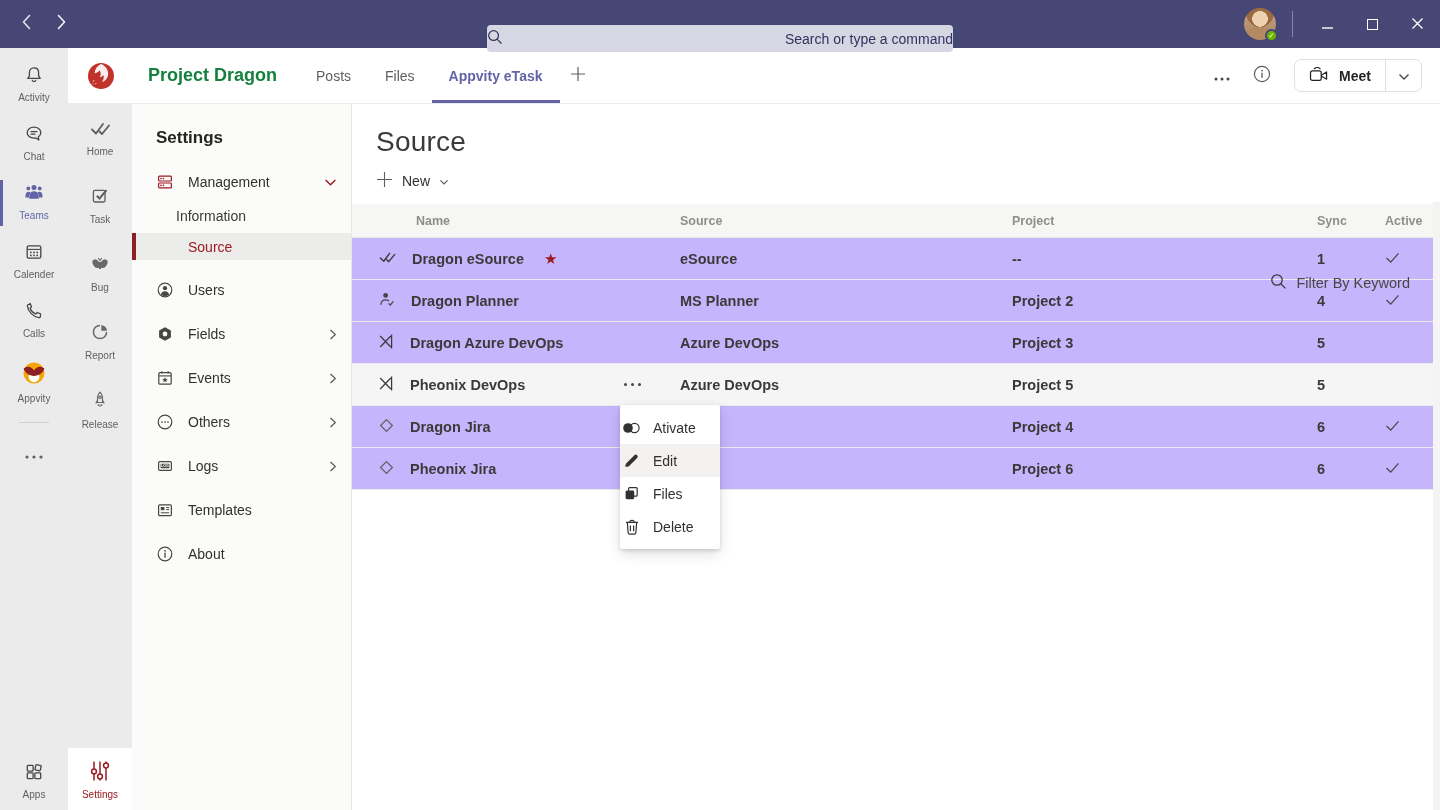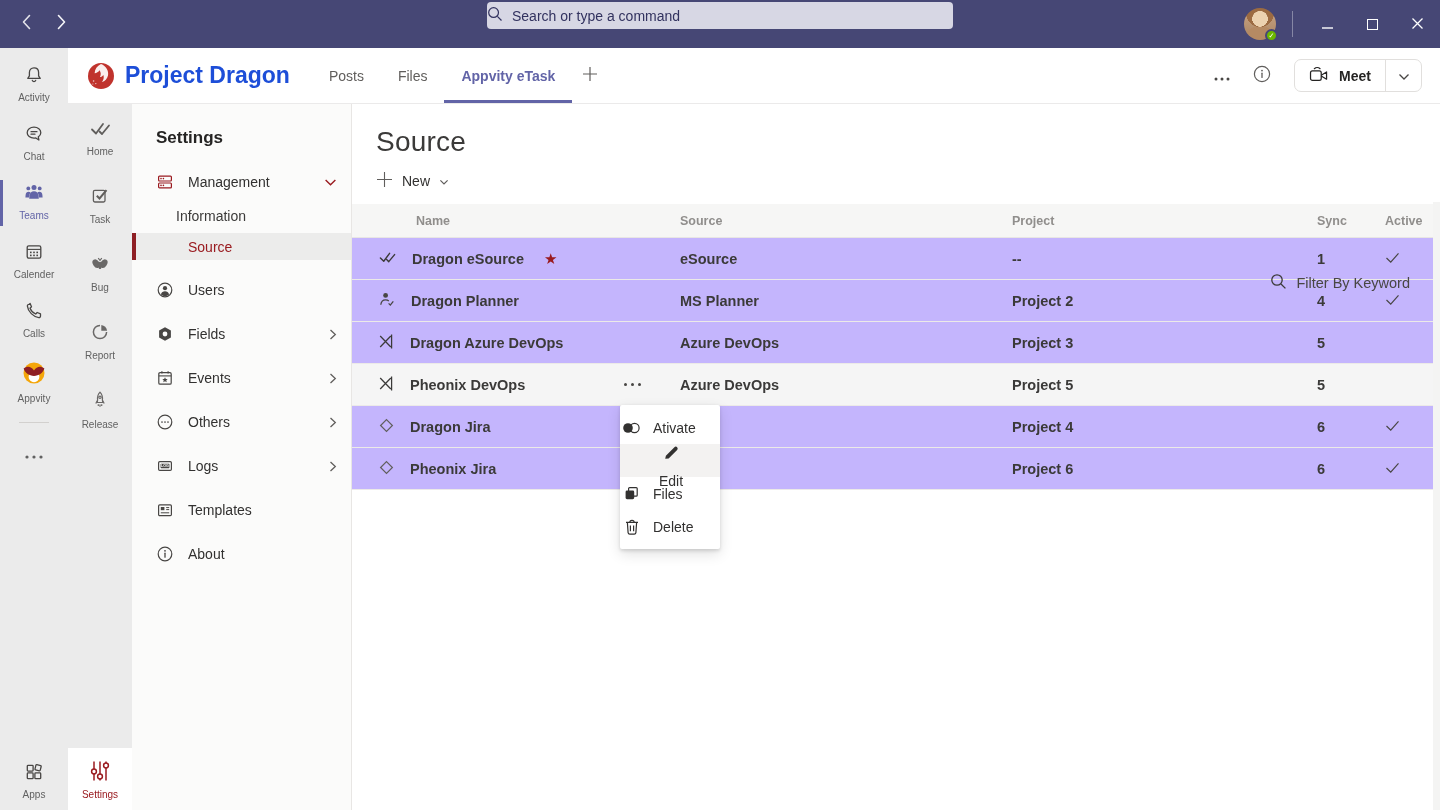--- a/index.html
+++ b/index.html
@@ -3,22 +3,22 @@
 <meta charset="utf-8">
 <style>
   * { margin:0; padding:0; box-sizing:border-box; }
   html,body { width:1440px; height:810px; }
   body { font-family:"Liberation Sans","DejaVu Sans",sans-serif; overflow:hidden; position:relative; background:#fff; color:#323130; }
 
   
   .titlebar { height:48px; background:#464775; display:flex; align-items:center; position:relative; }
   .nav-arrows { display:flex; gap:9px; margin-left:13px; }
   .nav-btn { width:26px; height:26px; display:flex; align-items:center; justify-content:center; cursor:pointer; }
-  .search-box { position:absolute; left:50%; top:2px; transform:translateX(-50%); width:466px; height:27px;
-    background:#d7d7e4; border-radius:4px; display:flex; align-items:center; justify-content:flex-start; gap:9px;
+  .search-box { position:absolute; left:50%; top:25px; transform:translateX(-50%); width:466px; height:27px;
+    background:#d7d7e4; border-radius:4px; display:flex; align-items:center; justify-content:space-between; gap:9px;
     color:#32325f; font-size:14px; cursor:text; }
   .tb-right { margin-left:auto; display:flex; align-items:center; height:100%; }
   .avatar { width:32px; height:32px; border-radius:50%; position:relative; cursor:pointer;
     background:
       radial-gradient(circle at 50% 34%, #ecd2b0 0 29%, rgba(0,0,0,0) 30%),
       radial-gradient(circle at 50% 16%, #9c6b42 0 44%, rgba(0,0,0,0) 45%),
       radial-gradient(circle at 50% 100%, #b58a63 0 40%, rgba(0,0,0,0) 41%),
       linear-gradient(#caa787, #a8825f); }
   .status { position:absolute; right:-2px; bottom:-2px; width:13px; height:13px; border-radius:50%; background:#6bb700;
     border:2px solid #464775; color:#fff; font-size:7px; line-height:9px; text-align:center; }
@@ -39,21 +39,21 @@
   .rail-divider { width:30px; height:1px; background:#d2d0ce; margin:2px 0 14px; }
   .rail-more { margin-top:2px; cursor:pointer; padding:6px; }
   .rail-bottom { margin-top:auto; margin-bottom:4px; }
 
   
   .right-col { flex:1; display:flex; flex-direction:column; min-width:0; }
 
   
   .team-header { height:56px; background:#fff; border-bottom:1px solid #ebeaea; display:flex; align-items:center; padding-left:16px; flex:none; }
   .team-logo { width:34px; height:34px; }
-  .team-title { font-size:23px; font-weight:700; color:#1d4ed8; margin-left:7px; }
+  .team-title { font-size:18px; font-weight:700; color:#15803d; margin-left:30px; }
   .tabs { display:flex; height:100%; margin-left:22px; }
   .tab { padding:3px 17px 0; display:flex; align-items:center; font-size:14px; color:#605e5c; border-bottom:3px solid transparent; cursor:pointer; }
   .tab.active { color:#6264a7; font-weight:700; border-bottom-color:#6264a7; }
   .add-tab { display:flex; align-items:center; padding:0 10px; cursor:pointer; }
   .th-right { margin-left:auto; display:flex; align-items:center; gap:22px; padding-right:18px; }
   .th-ellipsis, .th-info { cursor:pointer; display:flex; align-items:center; }
   .meet-btn { display:flex; align-items:center; border:1px solid #e1dfdd; border-radius:7px; height:33px; background:#fff; }
   .meet-main { display:flex; align-items:center; gap:9px; padding:0 14px; font-weight:700; font-size:14px; color:#252423; height:100%; cursor:pointer; }
   .meet-chev { width:36px; height:100%; display:flex; align-items:center; justify-content:center; border-left:1px solid #e1dfdd; cursor:pointer; }
 
@@ -94,21 +94,21 @@
   .row-star { color:#9a1b20; font-size:15px; margin-left:5px; }
   .row-dots { position:absolute; left:268px; display:flex; gap:4px; padding:8px 4px; cursor:pointer; }
   .row-dots i { width:3px; height:3px; border-radius:50%; background:#484644; }
 
   .scroll-track { position:absolute; top:98px; right:0; bottom:0; width:7px; background:#f4f4f3; cursor:pointer; }
 
   
   .context-menu { position:absolute; left:620px; top:405px; width:100px; background:#fff; border-radius:2px;
     box-shadow:0 1.6px 3.6px rgba(0,0,0,.13), 0 5px 14px rgba(0,0,0,.12); padding:6px 0; z-index:10; }
   .cm-item { height:33px; display:flex; align-items:center; gap:12px; padding-left:2px; font-size:14px; color:#323130; cursor:pointer; }
-  .cm-item.highlighted { background:#f3f2f1;flex-direction:column; }
+  .cm-item.highlighted { background:#f3f2f1; }
   .cm-ic { width:19px; display:flex; justify-content:center; }
 </style>
 </head>
 <body>
 
 <div class="titlebar">
   <div class="nav-arrows">
     <div class="nav-btn">
       <span><svg width="9" height="16" viewBox="0 0 9 16" fill="none" stroke="#ffffff" stroke-opacity="0.85" stroke-width="1.6" stroke-linecap="round" stroke-linejoin="round">
             <path d="M7.5 1.5L1.5 8l6 6.5"></path>

